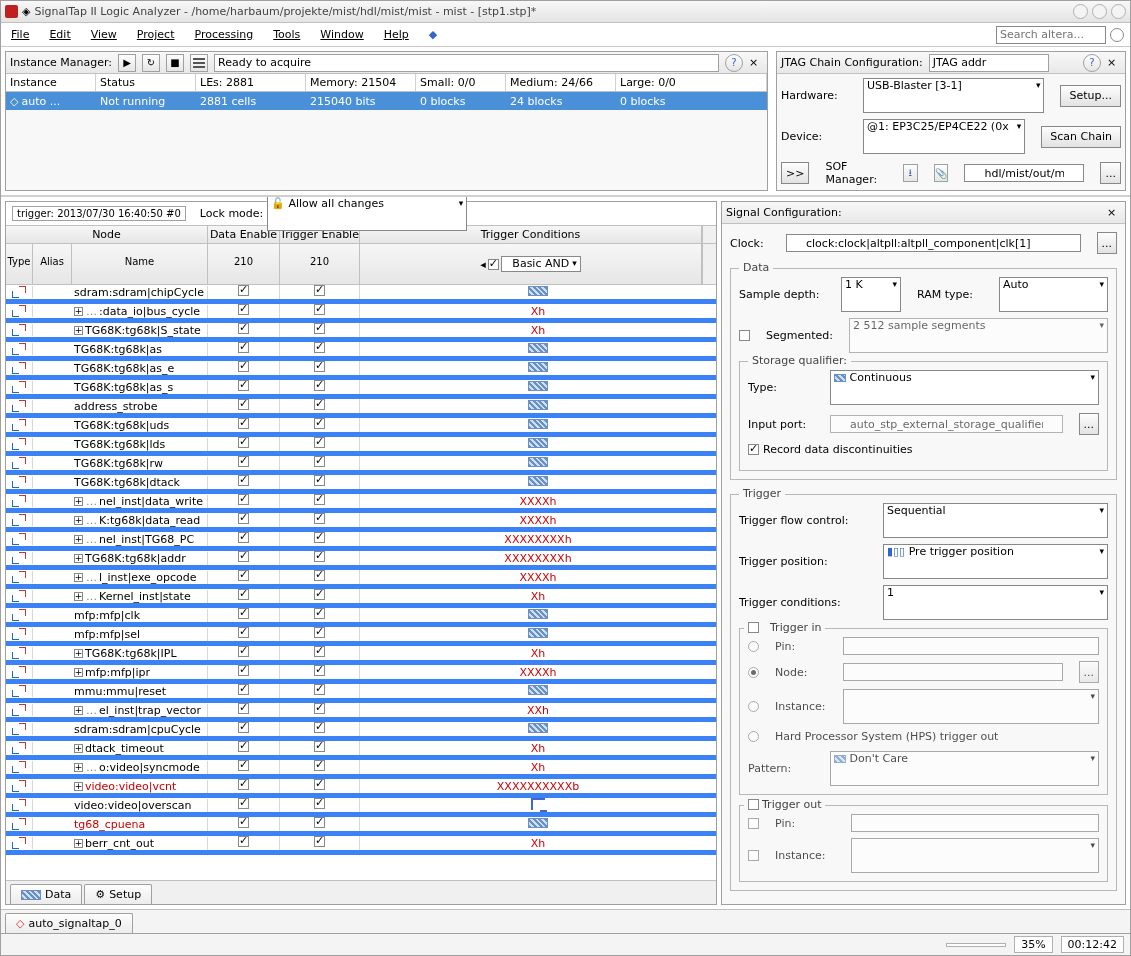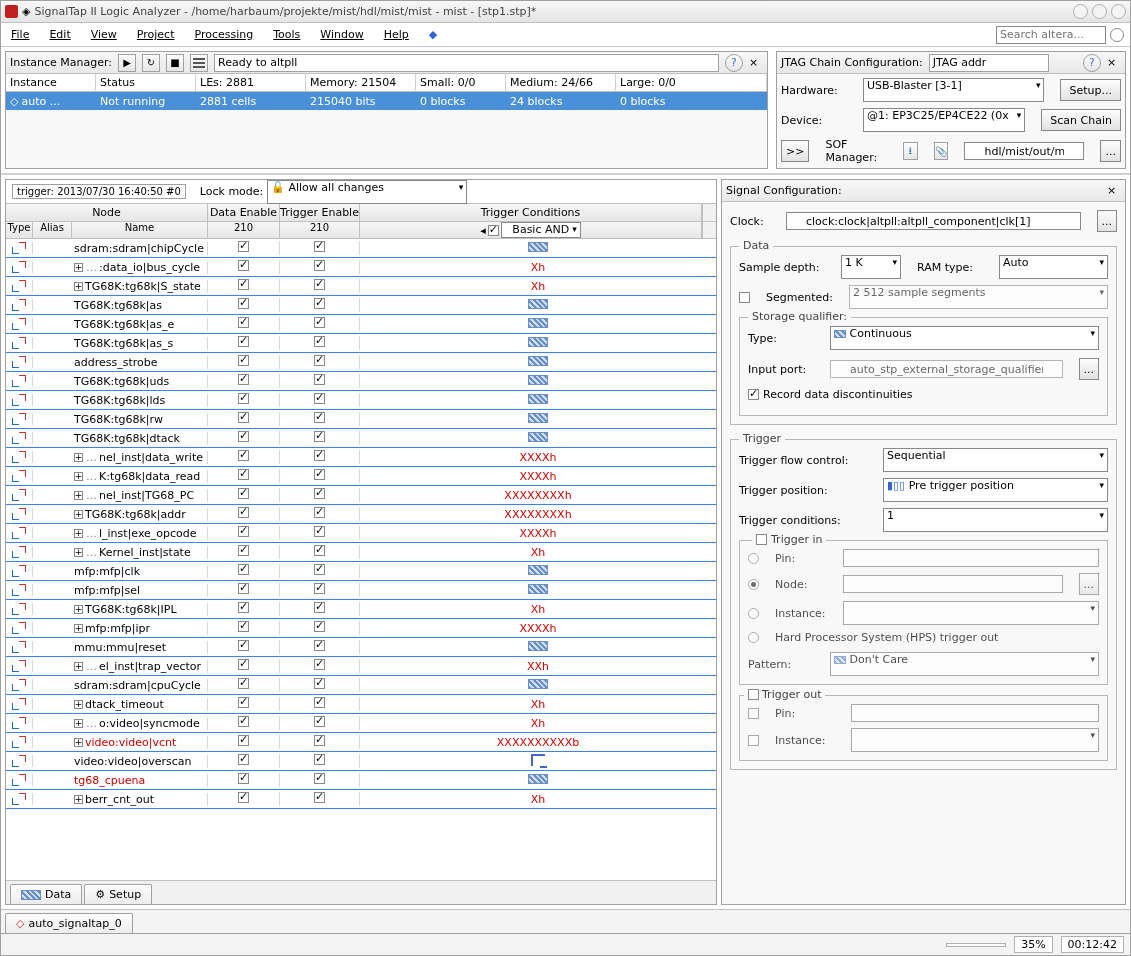--- a/index.html
+++ b/index.html
@@ -24,39 +24,39 @@
 .closebtn { width: 14px; height: 14px; cursor: default; }
 .im-panel { flex: 1; display: flex; flex-direction: column; }
 .im-headers { display: flex; border-bottom: 1px solid #c0c0c0; background: #fff; }
 .imh { border-right: 1px solid #d0d0d0; padding: 2px 4px; white-space: nowrap; overflow: hidden; }
 .im-row { display: flex; background: #4a90d9; color: #fff; height: 18px; align-items: center; }
 .im-row .cell { padding: 0 4px; white-space: nowrap; overflow: hidden; }
 .jtag-panel { width: 350px; display: flex; flex-direction: column; }
 .jtag-body { padding: 4px; display: flex; flex-direction: column; gap: 6px; background: #f8f8f8; }
 .row { display: flex; align-items: center; gap: 16px; }
 .row label { min-width: 66px; }
-.sel { flex: 1; height: 24px; border: 1px solid #888; background: #fff; padding: 0 3px; position: relative; }
+.sel { flex: 1; height: 35px; border: 1px solid #888; background: #fff; padding: 0 3px; position: relative; }
 .sel::after { content: "▾"; position: absolute; right: 3px; top: 1px; font-size: 9px; }
 .btn { height: 22px; border: 1px solid #888; background: linear-gradient(#fdfdfd,#e2e2e2); padding: 0 8px; }
 .main { flex: 1; display: flex; overflow: hidden; }
 .left-main { flex: 1; display: flex; flex-direction: column; border: 1px solid #a0a0a0; margin: 4px; background: #fff; }
 .trig-bar { height: 24px; display: flex; align-items: center; border-bottom: 1px solid #c0c0c0; }
 .trig-info { border: 1px solid #a0a0a0; background: #fff; padding: 1px 4px; margin: 2px 6px; font-size: 10px; }
 .lock { display: flex; align-items: center; gap: 4px; margin-left: 8px; }
 .lock .sel { width: 200px; }
 .sig-headers { display: flex; background: linear-gradient(#f6f6f6,#e6e6e6); border-bottom: 1px solid #c0c0c0; }
 .sh { border-right: 1px solid #c0c0c0; text-align: center; padding: 2px 0; }
 .sh-node { flex: 0 0 202px; }
 .sh-de { flex: 0 0 72px; }
 .sh-te { flex: 0 0 80px; }
 .sh-tc { flex: 1; display: flex; align-items: center; justify-content: center; gap: 2px; }
 .sig-sub { display: flex; background: linear-gradient(#f6f6f6,#e6e6e6); border-bottom: 1px solid #c0c0c0; }
-.ss { border-right: 1px solid #c0c0c0; text-align: center; padding: 0 0; font-size: 10px; }
+.ss { border-right: 1px solid #c0c0c0; text-align: center; padding: 12px 0; font-size: 10px; }
 .sigbody { flex: 1; overflow: auto; }
-.sigrow { display: flex; height: 19px; border-bottom: 1px solid #3b82f6; align-items: center; }
+.sigrow { display: flex; height: 19px; border-bottom: 5px solid #3b82f6; align-items: center; }
 .sc-type { width: 27px; border-right: 1px solid #d8d8d8; display: flex; align-items: center; justify-content: center; }
 .sc-alias { width: 39px; border-right: 1px solid #d8d8d8; }
 .sc-name { width: 136px; border-right: 1px solid #d8d8d8; padding-left: 2px; white-space: nowrap; overflow: hidden; display: flex; align-items: center; gap: 2px; }
 .sc-de { width: 72px; border-right: 1px solid #d8d8d8; text-align: center; }
 .sc-te { width: 80px; border-right: 1px solid #d8d8d8; text-align: center; }
 .sc-tc { flex: 1; text-align: center; }
 .cb { width: 11px; height: 11px; border: 1px solid #888; display: inline-block; position: relative; background: #fff; }
 .cb.checked::after { content: "✓"; position: absolute; top: -3px; left: 0; font-size: 11px; }
 .tc-red { color: #c00; }
 .tc-name-red { color: #c00; }
@@ -115,21 +115,21 @@
   <div class="toprow">
     <div class="panel im-panel">
       <div class="panel-head">
         <span class="label">Instance Manager:</span>
         <span class="ibtn">▶</span>
         <span class="ibtn">↻</span>
         <span class="ibtn">■</span>
         <span class="ibtn">
             <span class="hamburger"></span>
           </span>
-        <span class="status-box">Ready to altpll</span>
+        <span class="status-box">Ready to acquire</span>
         <span class="ibtn" style="color:#36c;border-radius:50%">?</span>
         <span class="closebtn">×</span>
       </div>
       <div class="im-headers">
         <div class="imh" style="width:90px">Instance</div>
         <div class="imh" style="width:100px">Status</div>
         <div class="imh" style="width:110px">LEs: 2881</div>
         <div class="imh" style="width:110px">Memory: 21504</div>
         <div class="imh" style="width:90px">Small: 0/0</div>
         <div class="imh" style="width:110px">Medium: 24/66</div>
@@ -657,21 +657,21 @@
           <div class="row" style="margin-bottom:6px">
             <label style="min-width:128px">Trigger position:</label>
             <div class="sel"><span style="color:#36c">▮▯▯</span> <span>Pre trigger position</span></div>
           </div>
           <div class="row" style="margin-bottom:8px">
             <label style="min-width:128px">Trigger conditions:</label>
             <div class="sel"><span>1</span></div>
           </div>
 
           <div class="fieldset">
-            <span class="legend" style="left:12px;display:flex;align-items:center;gap:4px">
+            <span class="legend" style="left:4px;display:flex;align-items:center;gap:11px">
                 <span class="cb"></span>
                 <span>Trigger in</span>
               </span>
             <div class="row" style="margin-bottom:6px;opacity:.7">
               <span class="radio"></span>
               <label style="min-width:52px">Pin:</label>
               <input class="txtin" style="">
             </div>
             <div class="row" style="margin-bottom:6px;opacity:.7">
               <span class="radio checked"></span>

